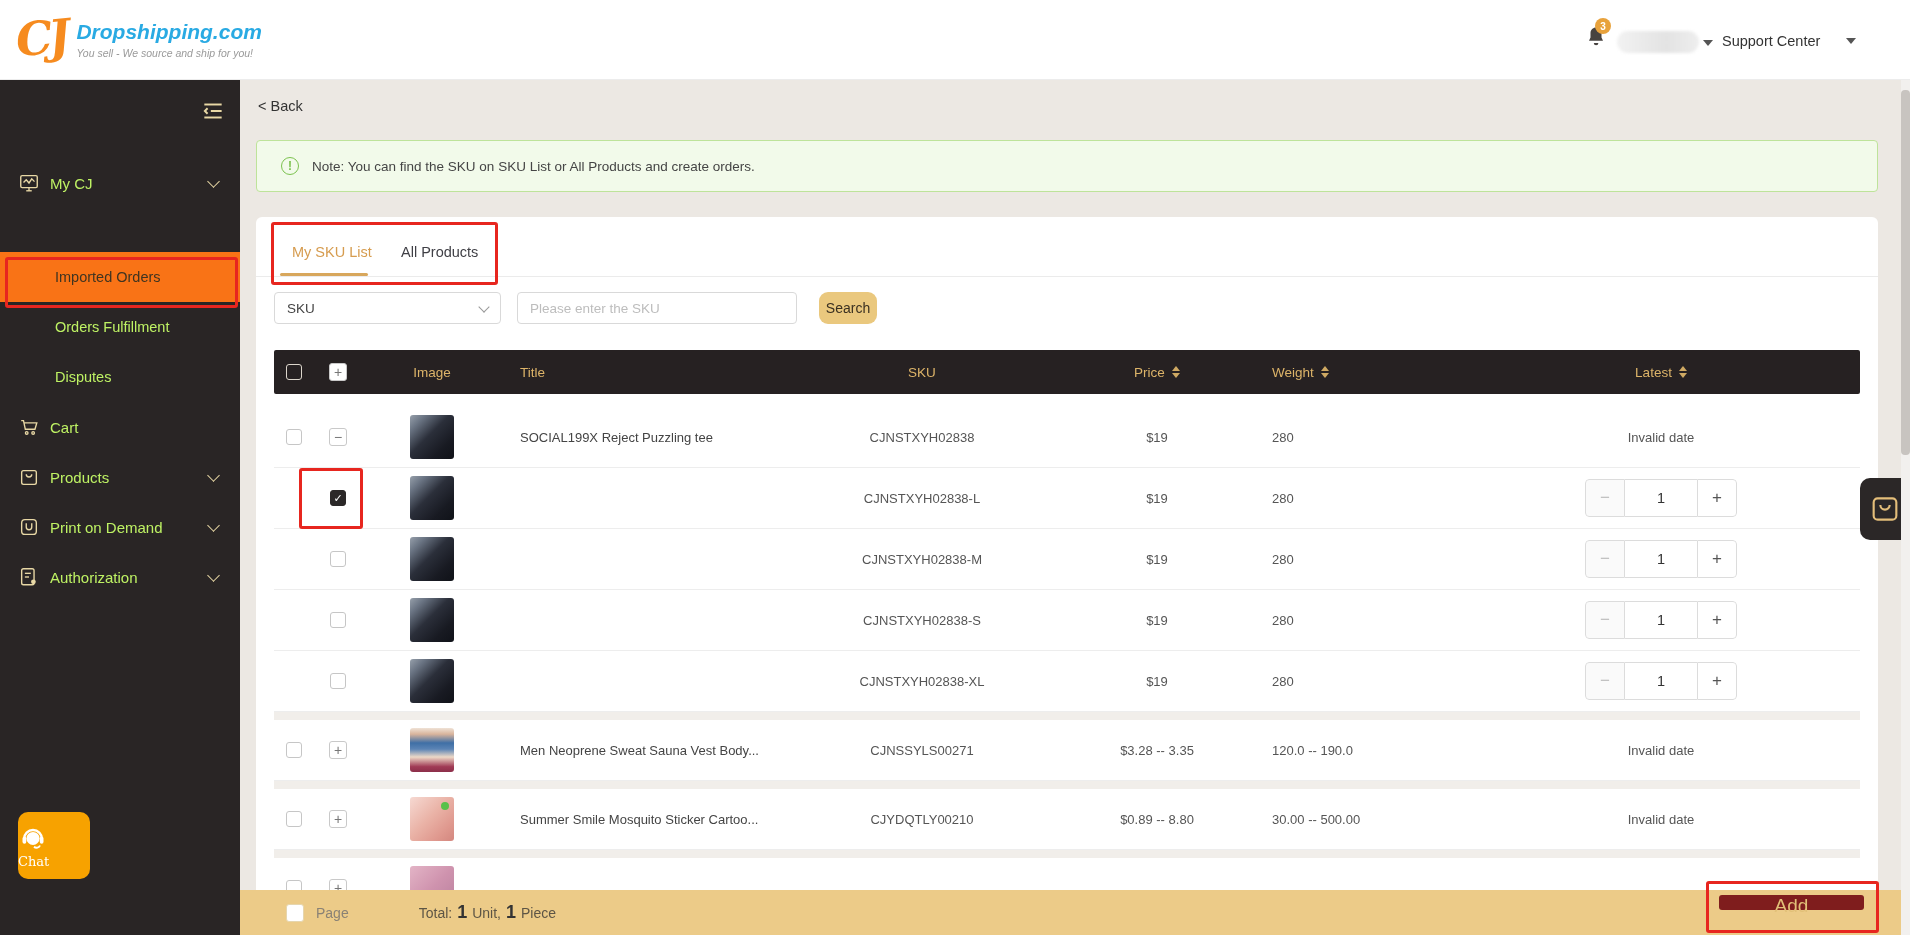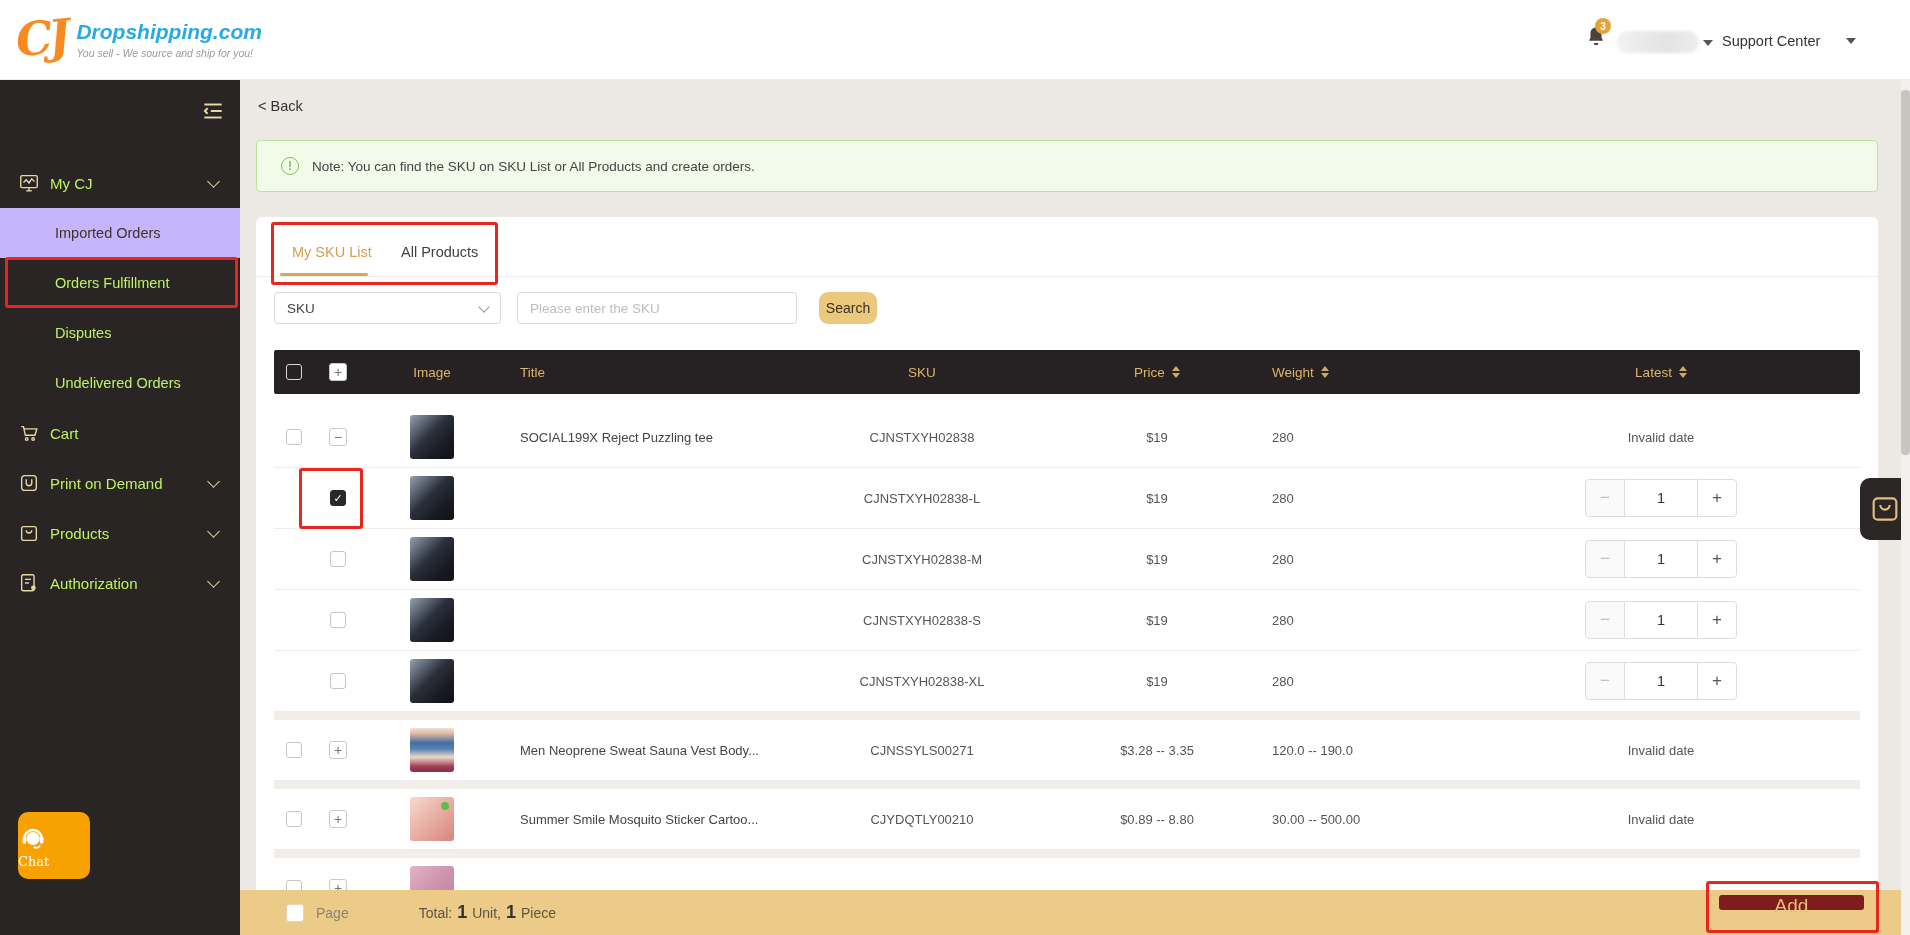--- a/index.html
+++ b/index.html
@@ -24,21 +24,21 @@
   .sidebar { position:absolute; left:0; top:80px; width:240px; height:855px; background:#292525; z-index:2; }
   .collapse-btn { position:absolute; right:14px; top:18px; width:26px; height:26px; }
   .nav { position:absolute; left:0; top:78px; width:240px; }
   .nav-item { height:50px; display:flex; align-items:center; color:#bef264; font-size:15px; cursor:pointer; position:relative; }
   .nav-item .nicon { position:absolute; left:18px; width:22px; height:22px; }
   .nav-item .nlabel { position:absolute; left:50px; white-space:nowrap; }
   .nav-item.sub .nlabel { left:55px; font-size:14.5px; }
   .nav-item .chev { position:absolute; right:22px; width:9px; height:9px; border-right:1.7px solid #E8D8A5; border-bottom:1.7px solid #E8D8A5; }
   .chev.down { transform:rotate(45deg); margin-top:-4px; }
   .chev.up { transform:rotate(-135deg); margin-top:4px; }
-  .nav-item.active { background:#c4b5fd; color:#3F3421; }
+  .nav-item.active { background:#f97316; color:#3F3421;margin-top:44px; }
 
   
   .back-link { position:absolute; left:258px; top:98px; font-size:14.5px; color:#333; cursor:pointer; z-index:2; }
   .note { position:absolute; left:256px; top:140px; width:1622px; height:52px; background:#F2FAEA; border:1px solid #BEE39A; border-radius:4px; display:flex; align-items:center; padding-left:24px; z-index:2; }
   .note-icon { width:18px; height:18px; border:1.5px solid #7CC24F; border-radius:50%; color:#7CC24F; font-size:12px; font-weight:bold; display:flex; align-items:center; justify-content:center; margin-right:13px; flex:none; }
   .note-text { font-size:13.5px; color:#454545; }
 
   .card { position:absolute; left:256px; top:217px; width:1622px; height:718px; background:#fff; border-radius:6px 6px 0 0; z-index:1; }
 
   .tabs { position:absolute; left:0; top:0; width:100%; height:60px; border-bottom:1px solid #ebebeb; }
@@ -166,45 +166,42 @@
     </div>
     <div class="nav-item sub active">
       <span class="nlabel">Imported Orders</span>
     </div>
     <div class="nav-item sub">
       <span class="nlabel">Orders Fulfillment</span>
     </div>
     <div class="nav-item sub">
       <span class="nlabel">Disputes</span>
     </div>
-    <div class="nav-item sub">
-      <span class="nlabel">Undelivered Orders</span>
-    </div>
     <div class="nav-item">
       <svg class="nicon" viewBox="0 0 24 24" fill="none" stroke="#E8D8A5" stroke-width="1.5">
           <path d="M3.5 5h2.5l2 9.5h10.5l2-7H7"></path>
           <circle cx="9.5" cy="18.5" r="1.4"></circle>
           <circle cx="16.5" cy="18.5" r="1.4"></circle>
         </svg>
       <span class="nlabel">Cart</span>
     </div>
     <div class="nav-item">
       <svg class="nicon" viewBox="0 0 24 24" fill="none" stroke="#E8D8A5" stroke-width="1.5">
+          <rect x="4" y="5" width="16" height="15" rx="2"></rect>
+          <path d="M9 9a3 3 0 0 0 6 0"></path>
+        </svg>
+      <span class="nlabel">Products</span>
+      <span class="chev down"></span>
+    </div>
+    <div class="nav-item">
+      <svg class="nicon" viewBox="0 0 24 24" fill="none" stroke="#E8D8A5" stroke-width="1.5">
           <rect x="4" y="4" width="16" height="16" rx="3.5"></rect>
           <path d="M9 8v4a3 3 0 0 0 6 0V8"></path>
         </svg>
       <span class="nlabel">Print on Demand</span>
-      <span class="chev down"></span>
-    </div>
-    <div class="nav-item">
-      <svg class="nicon" viewBox="0 0 24 24" fill="none" stroke="#E8D8A5" stroke-width="1.5">
-          <rect x="4" y="5" width="16" height="15" rx="2"></rect>
-          <path d="M9 9a3 3 0 0 0 6 0"></path>
-        </svg>
-      <span class="nlabel">Products</span>
       <span class="chev down"></span>
     </div>
     <div class="nav-item">
       <svg class="nicon" viewBox="0 0 24 24" fill="none" stroke="#E8D8A5" stroke-width="1.5">
           <rect x="4" y="3" width="13.5" height="17.5" rx="2"></rect>
           <line x1="7.5" y1="8" x2="14" y2="8"></line>
           <line x1="7.5" y1="12" x2="12" y2="12"></line>
           <circle cx="16.8" cy="17.2" r="2.6" fill="#E8D8A5" stroke="none"></circle>
         </svg>
       <span class="nlabel">Authorization</span>

